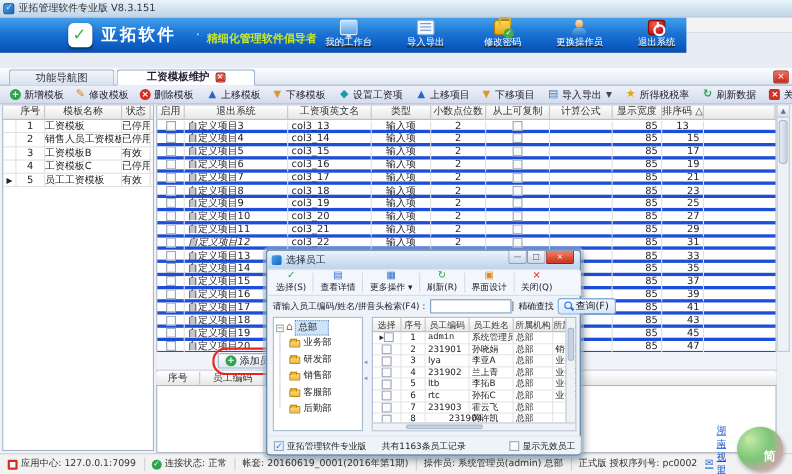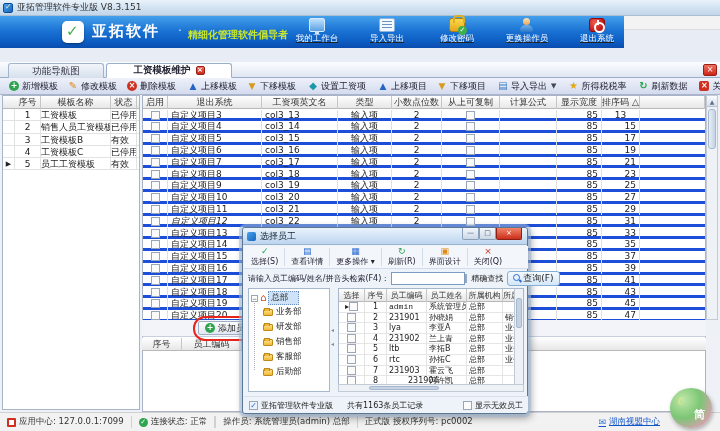--- a/index.html
+++ b/index.html
@@ -789,20 +789,21 @@
     <span class="st-seg">
         <span class="st-ico-app"></span>
       <span>应用中心: 127.0.0.1:7099</span>
       </span>
     <span class="st-sep"></span>
     <span class="st-seg">
         <span class="st-ico-ok">✓</span>
       <span>连接状态: 正常</span>
       </span>
     <span class="st-sep"></span>
+    <span class="st-seg">帐套: 20160619_0001(2016年第1期)</span>
     <span class="st-sep"></span>
     <span class="st-seg">操作员: 系统管理员(admin) 总部</span>
     <span class="st-sep"></span>
     <span class="st-seg">正式版 授权序列号: pc0002</span>
     <span class="st-link">
       <span class="env">✉</span>
       <span>湖南视盟中心</span>
       </span>
   </div>
 

